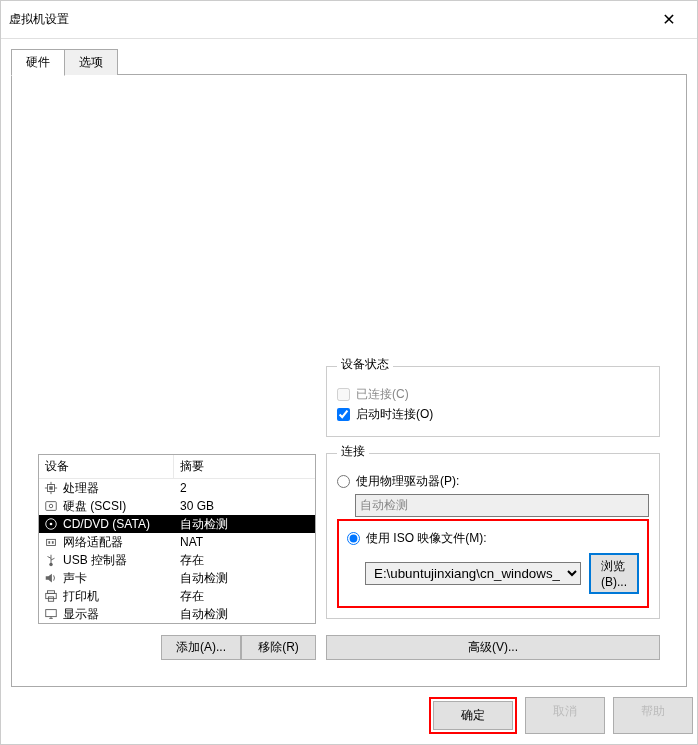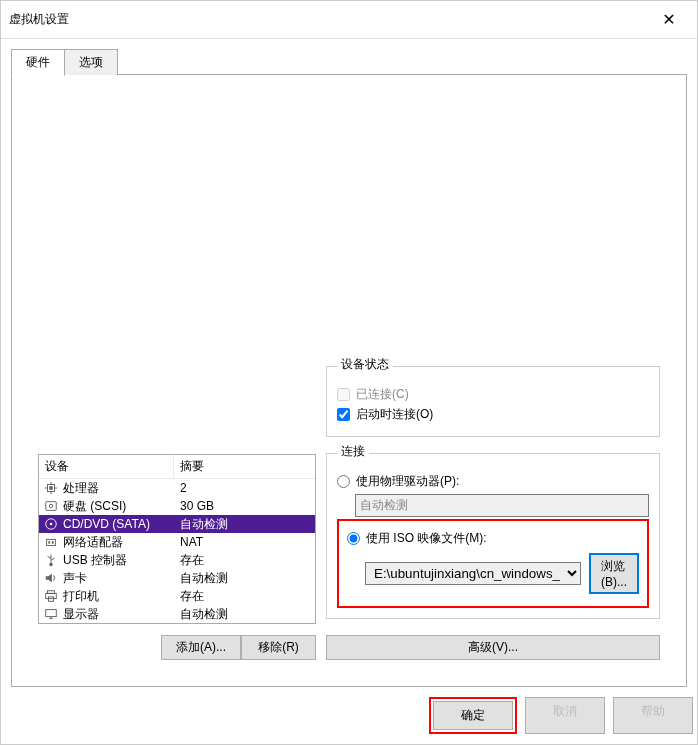--- a/index.html
+++ b/index.html
@@ -14,21 +14,21 @@
     .tab:not(.active) { background: #f0f0f0; }
     .tab.active { border-bottom: 1px solid #fff; margin-bottom: -1px; }
     .tab-panel { border: 1px solid #aaa; flex: 1; display: flex; padding: 26px; gap: 10px; margin-top: -1px; z-index: 1; position: relative; align-items: flex-end; }
     .left-pane { width: 325px; display: flex; flex-direction: column; }
     .hw-list { border: 1px solid #aaa; flex: 1; overflow: auto; background: #fff; }
     .hw-header { display: flex; background: #fff; border-bottom: 1px solid #e9e9e9; font-weight: normal; }
     .hw-header > div { padding: 3px 6px; }
     .col-device { width: 135px; border-right: 1px solid #e9e9e9; }
     .col-summary { flex: 1; }
     .hw-row { display: flex; align-items: center; height: 18px; cursor: pointer; }
-    .hw-row.selected { background: #4c1d95; color: #fff; }
+    .hw-row.selected { background: #000000; color: #fff; }
     .hw-icon { width: 20px; display: inline-flex; justify-content: center; align-items: center; margin-left: 2px; }
     .hw-icon svg { width: 14px; height: 14px; }
     .hw-device { width: 113px; padding-left: 2px; white-space: nowrap; overflow: hidden; text-overflow: ellipsis; }
     .hw-summary { flex: 1; padding-left: 6px; }
     .left-buttons { display: flex; justify-content: flex-end; margin-top: 11px; }
     .btn { padding: 3px 14px; border: 1px solid #adadad; background: #e1e1e1; cursor: pointer; min-width: 75px; text-align: center; }
     .right-pane { flex: 1; display: flex; flex-direction: column; }
     fieldset { border: 1px solid #ccc; padding: 8px 10px 10px 10px; margin-bottom: 8px; position: relative; }
     legend { padding: 0 4px; position: relative; top: -2px; }
     .check-row, .radio-row { display: flex; align-items: center; margin: 3px 0; }

